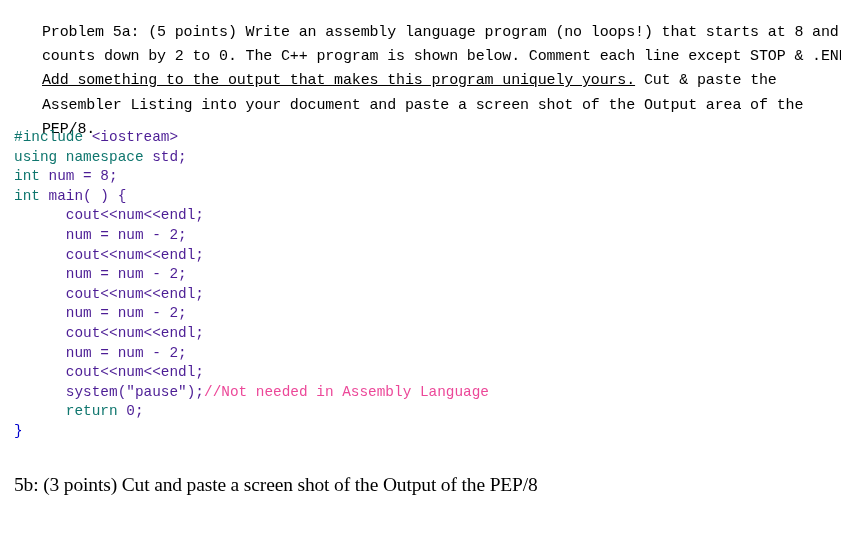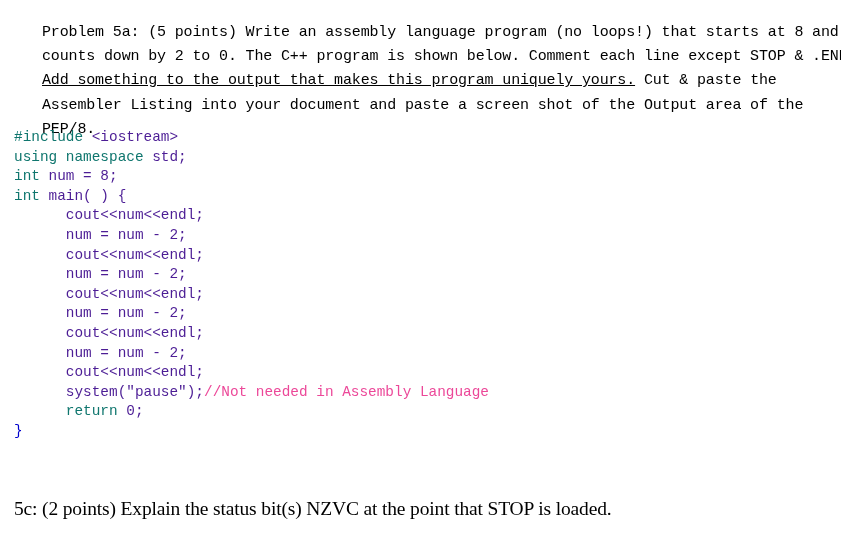--- a/index.html
+++ b/index.html
@@ -76,15 +76,15 @@
 </style>
 </head>
 <body>
 
 <div class="page">
 
   <p class="prose" id="intro-paragraph"><span>Problem 5a: (5 points) Write an assembly language program (no loops!)  that starts at 8 and counts down by 2 to 0. The C++ program is shown below. Comment each line except STOP &amp; .END. </span><span class="u">Add something to the output that makes this program uniquely yours.</span><span> Cut &amp; paste the Assembler Listing into your document and paste a screen shot of the Output area of the PEP/8.</span></p>
 
   <div class="code-block" id="code-block"><div class="code-line"><span class="kw">#include</span><span class="plain"> </span><span class="str">&lt;iostream&gt;</span></div><div class="code-line"><span class="kw">using namespace</span><span class="plain"> std;</span></div><div class="code-line"><span class="kw">int</span><span class="plain"> num = 8;</span></div><div class="code-line"><span class="kw">int</span><span class="plain"> main( ) {</span></div><div class="code-line"><span>      </span><span class="plain">cout&lt;&lt;num&lt;&lt;endl;</span></div><div class="code-line"><span>      </span><span class="plain">num = num - 2;</span></div><div class="code-line"><span>      </span><span class="plain">cout&lt;&lt;num&lt;&lt;endl;</span></div><div class="code-line"><span>      </span><span class="plain">num = num - 2;</span></div><div class="code-line"><span>      </span><span class="plain">cout&lt;&lt;num&lt;&lt;endl;</span></div><div class="code-line"><span>      </span><span class="plain">num = num - 2;</span></div><div class="code-line"><span>      </span><span class="plain">cout&lt;&lt;num&lt;&lt;endl;</span></div><div class="code-line"><span>      </span><span class="plain">num = num - 2;</span></div><div class="code-line"><span>      </span><span class="plain">cout&lt;&lt;num&lt;&lt;endl;</span></div><div class="code-line"><span>      </span><span class="plain">system(</span><span class="str">"pause"</span><span class="plain">);</span><span class="cmt">//Not needed in Assembly Language</span></div><div class="code-line"><span>      </span><span class="kw">return</span><span class="plain"> 0;</span></div><div class="code-line"><span class="brace">}</span></div></div>
 
-  <div class="tail-line" id="tail-line-5c">5c: (2 points) Explain the status bit(s) NZVC at the point that STOP is loaded.</div>
+  <div class="tail-line" id="tail-line-5b">5b: (3 points) Cut and paste a screen shot of the Output of the PEP/8</div>
 
 </div>
 
 </body></html>

